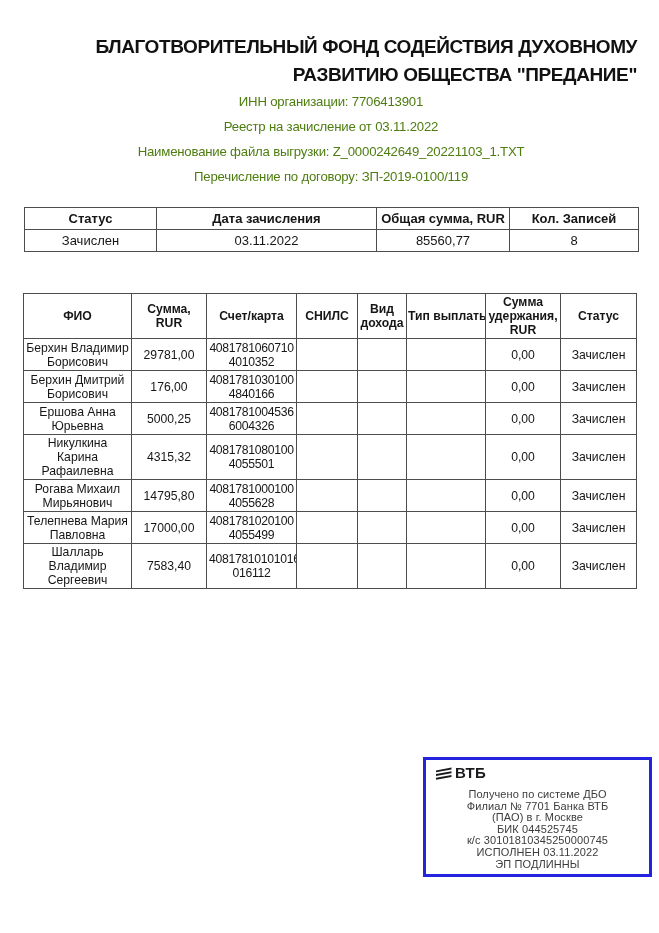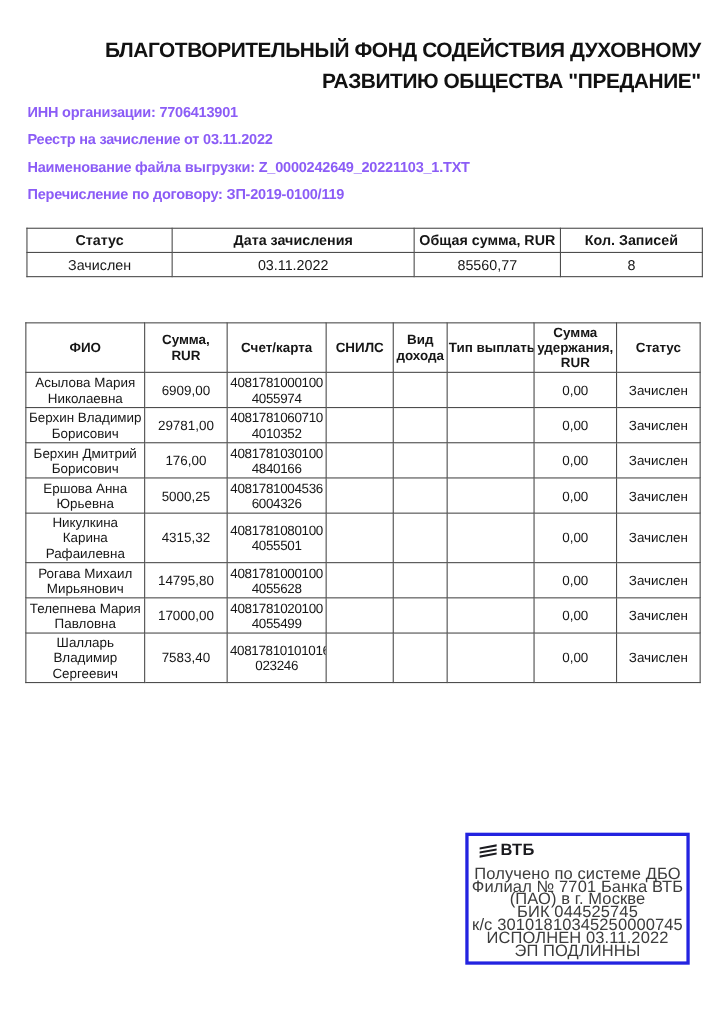--- a/index.html
+++ b/index.html
@@ -24,24 +24,25 @@
   .doc-title {
     font-size: 19px;
     font-weight: bold;
     line-height: 28px;
     letter-spacing: -0.4px;
     color: #111111;
     text-align: right;
   }
   .doc-info-line {
     font-size: 13.2px;
-    font-weight: bold;
+    font-weight: normal;
     line-height: 25px;
     letter-spacing: -0.2px;
-    color: #8b5cf6;
+    color: #4d7c0f;
+    text-align: center;
   }
   .doc-info-line:first-of-type { margin-top: 2px; }
 
   
   table { border-collapse: collapse; table-layout: fixed; }
   th, td {
     border: 1px solid #4d4d4d;
     text-align: center;
     vertical-align: middle;
     padding: 1px 2px;
@@ -76,21 +77,21 @@
   .register-table th { font-weight: bold; height: 45px; padding: 1px 1px; }
   .register-table td { height: 32px; }
   .register-table .nowrap { white-space: nowrap; }
   .acct { display: block; white-space: nowrap; letter-spacing: -0.3px; }
 
   
   .stamp {
     position: absolute;
     left: 423px;
     top: 757px;
-    width: 204px;
+    width: 229px;
     height: 120px;
     border: 3px solid #2323e0;
     background: #ffffff;
   }
   .stamp-logo {
     position: absolute;
     left: 9px;
     top: 5px;
     display: flex;
     align-items: flex-start;
@@ -103,21 +104,21 @@
     color: #1b1b1f;
     margin-left: 2px;
     line-height: 15px;
   }
   .stamp-lines {
     position: absolute;
     left: 0;
     right: 0;
     top: 29px;
     text-align: center;
-    font-size: 15px;
+    font-size: 11px;
     line-height: 11.6px;
     color: #3c3c3c;
     letter-spacing: 0.1px;
   }
 </style>
 </head>
 <body>
 
 <div class="page">
 
@@ -168,33 +169,20 @@
       <th>ФИО</th>
       <th>Сумма, RUR</th>
       <th>Счет/карта</th>
       <th>СНИЛС</th>
       <th>Вид дохода</th>
       <th class="nowrap">Тип выплаты</th>
       <th>Сумма удержания, RUR</th>
       <th>Статус</th>
     </tr>
 
-    <tr>
-      <td>Асылова Мария Николаевна</td>
-      <td>6909,00</td>
-      <td>
-            <span class="acct">4081781000100</span>
-            <span class="acct">4055974</span>
-          </td>
-      <td></td>
-      <td></td>
-      <td></td>
-      <td>0,00</td>
-      <td>Зачислен</td>
-    </tr>
 
     <tr>
       <td>Берхин Владимир Борисович</td>
       <td>29781,00</td>
       <td>
             <span class="acct">4081781060710</span>
             <span class="acct">4010352</span>
           </td>
       <td></td>
       <td></td>
@@ -271,21 +259,21 @@
       <td></td>
       <td>0,00</td>
       <td>Зачислен</td>
     </tr>
 
     <tr>
       <td>Шалларь Владимир Сергеевич</td>
       <td>7583,40</td>
       <td>
             <span class="acct">40817810101016</span>
-            <span class="acct">023246</span>
+            <span class="acct">016112</span>
           </td>
       <td></td>
       <td></td>
       <td></td>
       <td>0,00</td>
       <td>Зачислен</td>
     </tr>
   </tbody>
     </table>
 

